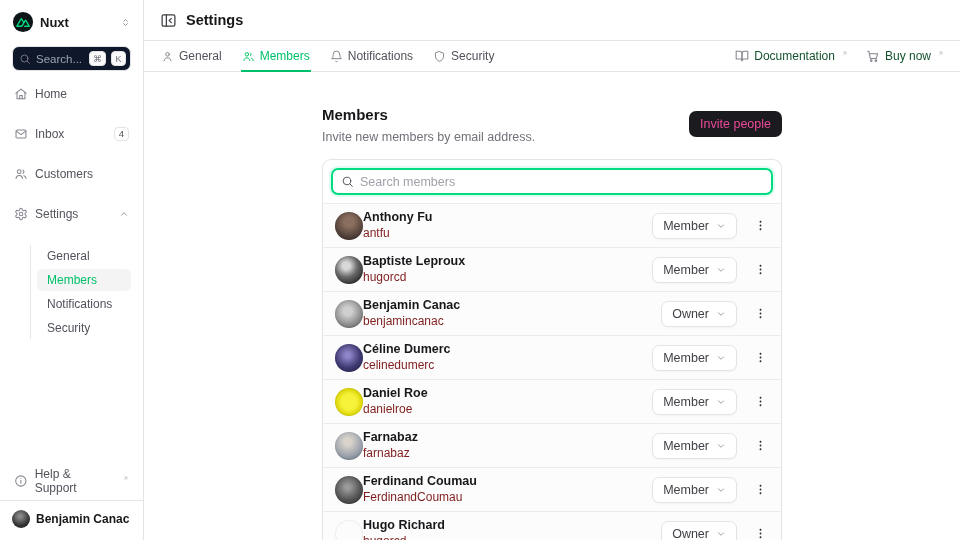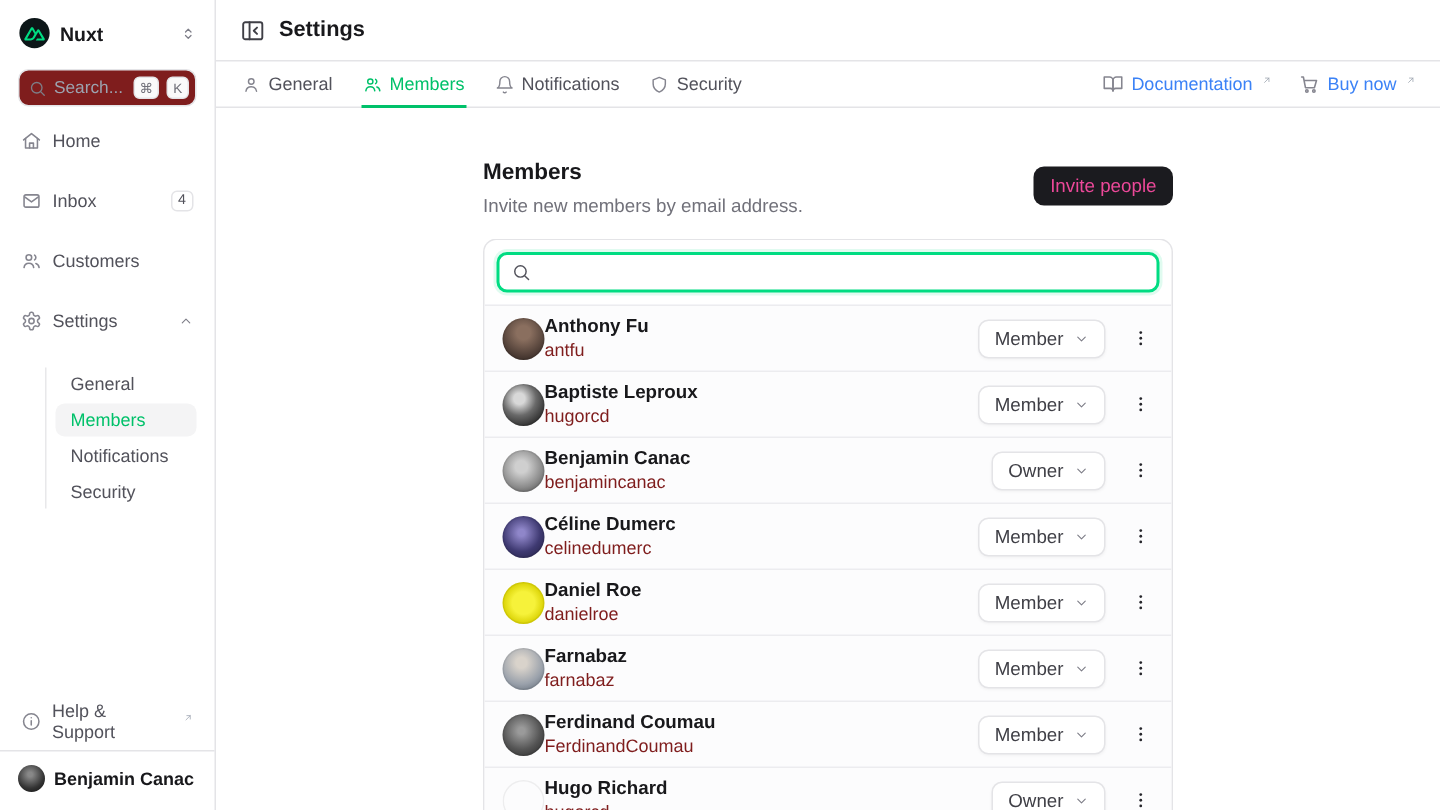--- a/index.html
+++ b/index.html
@@ -10,21 +10,21 @@
     font-family:"Liberation Sans", sans-serif;
     -webkit-font-smoothing:antialiased;
   }
   svg.ic { stroke:currentColor; fill:none; stroke-width:1.8; stroke-linecap:round; stroke-linejoin:round; display:block; }
 
   
   .sidebar { width:144px; min-width:144px; border-right:1px solid #e4e4e7; display:flex; flex-direction:column; padding:10px 12px 10px; }
   .team-row { display:flex; align-items:center; gap:6px; height:24px; cursor:pointer; }
   .team-name { font-size:13px; font-weight:700; flex:1; }
   .muted-ic { color:#7d7d87; }
-  .side-search { margin-top:12px; height:25px; border:1px solid #e4e4e7; border-radius:7px; display:flex; align-items:center; gap:5px; padding:0 4px 0 6px; background:#7f1d1d; }
+  .side-search { margin-top:12px; height:25px; border:1px solid #e4e4e7; border-radius:7px; display:flex; align-items:center; gap:5px; padding:0 4px 0 6px; background:#0f172a; }
   .side-search-text { flex:1; font-size:11.5px; color:#9ca3af; }
   .kbd { min-width:15px; height:15px; border:1px solid #e4e4e7; border-radius:4px; background:#fafafa; color:#71717a; font-size:9px; display:flex; align-items:center; justify-content:center; padding:0 3px; }
   .nav { margin-top:12px; display:flex; flex-direction:column; gap:18px; }
   .nav-item { display:flex; align-items:center; gap:7px; height:22px; border-radius:6px; font-size:12px; color:#52525b; cursor:pointer; padding:0 2px; }
   .nav-item .nicon { color:#85858f; }
   .nav-badge { margin-left:auto; border:1px solid #e4e4e7; border-radius:4px; font-size:9.5px; color:#52525b; padding:1px 4px; line-height:1.1; background:#fff; }
   .nav-caret { margin-left:auto; color:#7d7d87; }
   .subnav { margin:2px 0 0 18px; border-left:1px solid #e8e8ea; display:flex; flex-direction:column; gap:2px; }
   .subnav-item { height:22px; display:flex; align-items:center; padding:0 10px; margin-left:6px; font-size:12px; color:#52525b; border-radius:6px; cursor:pointer; }
   .subnav-item.active { background:#f4f4f5; color:#00c16a; font-weight:500; }
@@ -40,21 +40,21 @@
   .app-title { font-size:14.5px; font-weight:700; }
   .collapse-btn { color:#3f3f46; cursor:pointer; display:flex; }
   .tabbar { height:31px; border-bottom:1px solid #e4e4e7; display:flex; align-items:stretch; justify-content:space-between; padding:0 16px; }
   .tabs { display:flex; gap:18px; }
   .tab { display:flex; align-items:center; gap:5px; font-size:12px; color:#52525b; position:relative; cursor:pointer; padding:0 1px; }
   .tab .ticon { color:#85858f; }
   .tab.active { color:#00c16a; font-weight:500; }
   .tab.active .ticon { color:#00c16a; }
   .tab.active::after { content:""; position:absolute; left:0; right:0; bottom:-1px; height:2px; background:#00c16a; }
   .tabbar-right { display:flex; gap:18px; align-items:center; }
-  .tb-action { display:flex; align-items:center; gap:5px; font-size:12px; color:#3b82f6; cursor:pointer; }
+  .tb-action { display:flex; align-items:center; gap:5px; font-size:12px; color:#14532d; cursor:pointer; }
   .tb-action .ticon { color:#85858f; }
 
   .content { flex:1; overflow:hidden; display:flex; justify-content:center; }
   .container { width:460px; padding-top:34px; }
   .page-head { display:flex; justify-content:space-between; align-items:flex-start; }
   .page-title { font-size:15px; font-weight:700; margin:0; }
   .page-subtitle { font-size:12.5px; color:#71717a; margin-top:7px; }
   .invite-btn { background:#1b1b1f; color:#ec4899; font-size:12.5px; font-weight:500; padding:6px 11px; border-radius:7px; border:none; margin-top:5px; cursor:pointer; font-family:inherit; }
 
   .card { margin-top:15px; border:1px solid #e4e4e7; border-bottom:none; border-radius:9px 9px 0 0; background:#fff; overflow:hidden; }
@@ -268,20 +268,21 @@
         <button class="invite-btn">Invite people</button>
       </div>
 
       <div class="card">
         <div class="search-wrap">
           <div class="member-search">
             <svg class="ic sicon" width="13" height="13" viewBox="0 0 24 24">
                 <circle cx="11" cy="11" r="7"></circle>
                 <path d="m16.5 16.5 4.5 4.5"></path>
               </svg>
+            <input type="text" autofocus="" placeholder="Search members" style="">
           </div>
         </div>
 
         <div class="member-row">
           <span class="m-avatar"></span>
           <div class="m-info">
             <span class="m-name">Anthony Fu</span>
             <span class="m-username">antfu</span>
           </div>
           <div class="m-actions">

